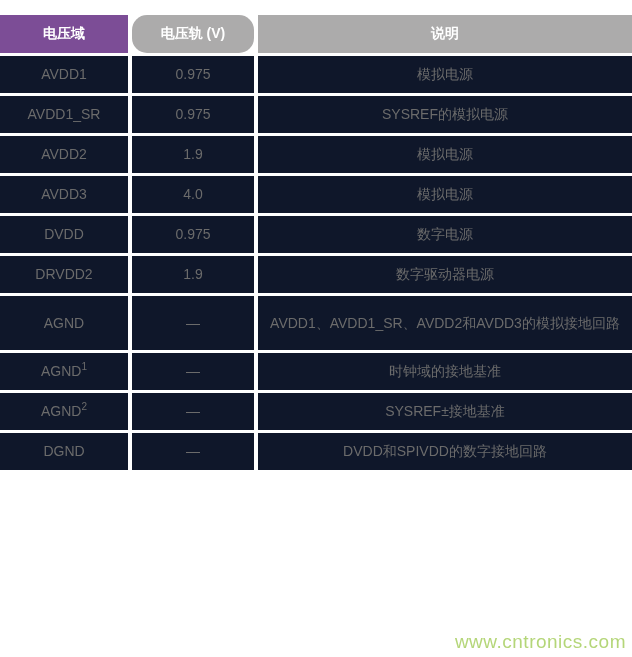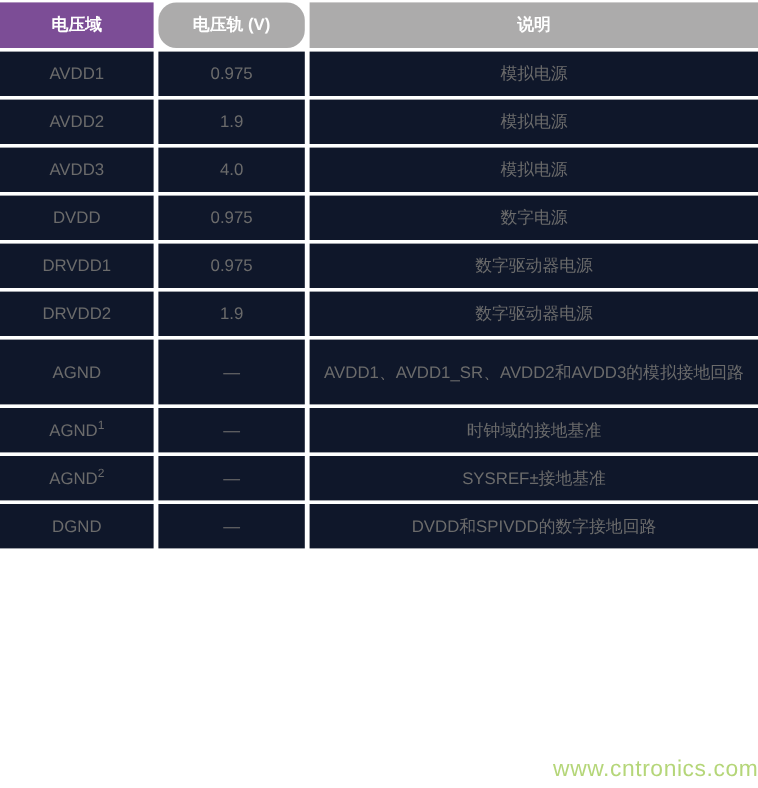--- a/index.html
+++ b/index.html
@@ -9,21 +9,21 @@
   }
   body {
     width: 632px;
     height: 657px;
     position: relative;
     overflow: hidden;
     font-family: "Liberation Sans", "DejaVu Sans", sans-serif;
   }
   .tbl-wrap {
     position: absolute;
-    top: 0;
+    top: 13px;
     left: 0;
     width: 632px;
     overflow: hidden;
   }
   table {
     border-collapse: separate;
     border-spacing: 4px 3px;
     table-layout: fixed;
     width: 640px;
     margin: -1px 0 0 -4px;
@@ -54,21 +54,21 @@
     line-height: 1.45;
   }
   tr.tall td { height: 54px; }
   td sup {
     font-size: 10px;
     line-height: 0;
     vertical-align: super;
   }
   .watermark {
     position: absolute;
-    right: 0;
+    right: 6px;
     bottom: 4px;
     font-size: 19px;
     color: #a8cf62;
     opacity: 0.85;
     letter-spacing: 0.5px;
     pointer-events: none;
   }
 </style>
 </head>
 <body>
@@ -87,38 +87,38 @@
         <th class="hdr-desc">说明</th>
       </tr>
     </thead>
     <tbody id="tbody">
         <tr>
           <td>AVDD1</td>
           <td>0.975</td>
           <td>模拟电源</td>
         </tr>
         <tr>
+          <td>AVDD1_SR</td>
+          <td>0.975</td>
+          <td>SYSREF的模拟电源</td>
+        </tr>
+        <tr>
           <td>AVDD2</td>
           <td>1.9</td>
           <td>模拟电源</td>
         </tr>
         <tr>
           <td>AVDD3</td>
           <td>4.0</td>
           <td>模拟电源</td>
         </tr>
         <tr>
           <td>DVDD</td>
           <td>0.975</td>
           <td>数字电源</td>
-        </tr>
-        <tr>
-          <td>DRVDD1</td>
-          <td>0.975</td>
-          <td>数字驱动器电源</td>
         </tr>
         <tr>
           <td>DRVDD2</td>
           <td>1.9</td>
           <td>数字驱动器电源</td>
         </tr>
         <tr class="tall">
           <td>AGND</td>
           <td>—</td>
           <td>AVDD1、AVDD1_SR、AVDD2和AVDD3的模拟接地回路</td>

